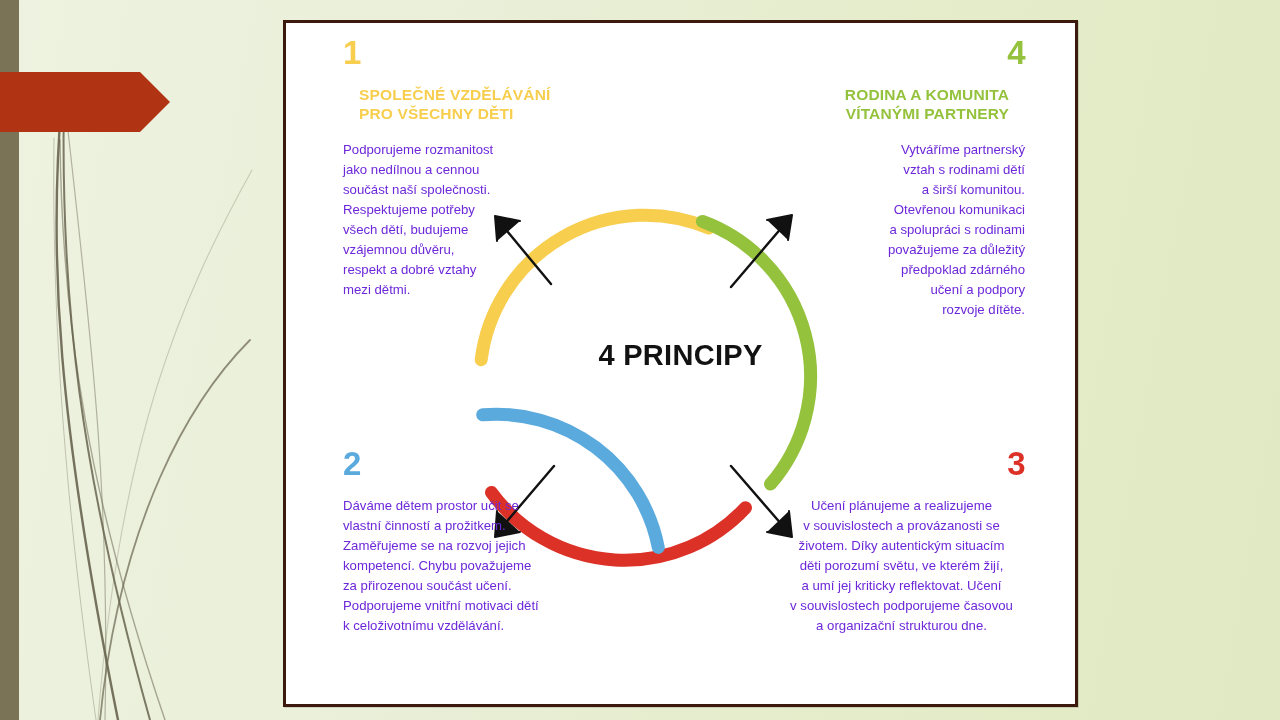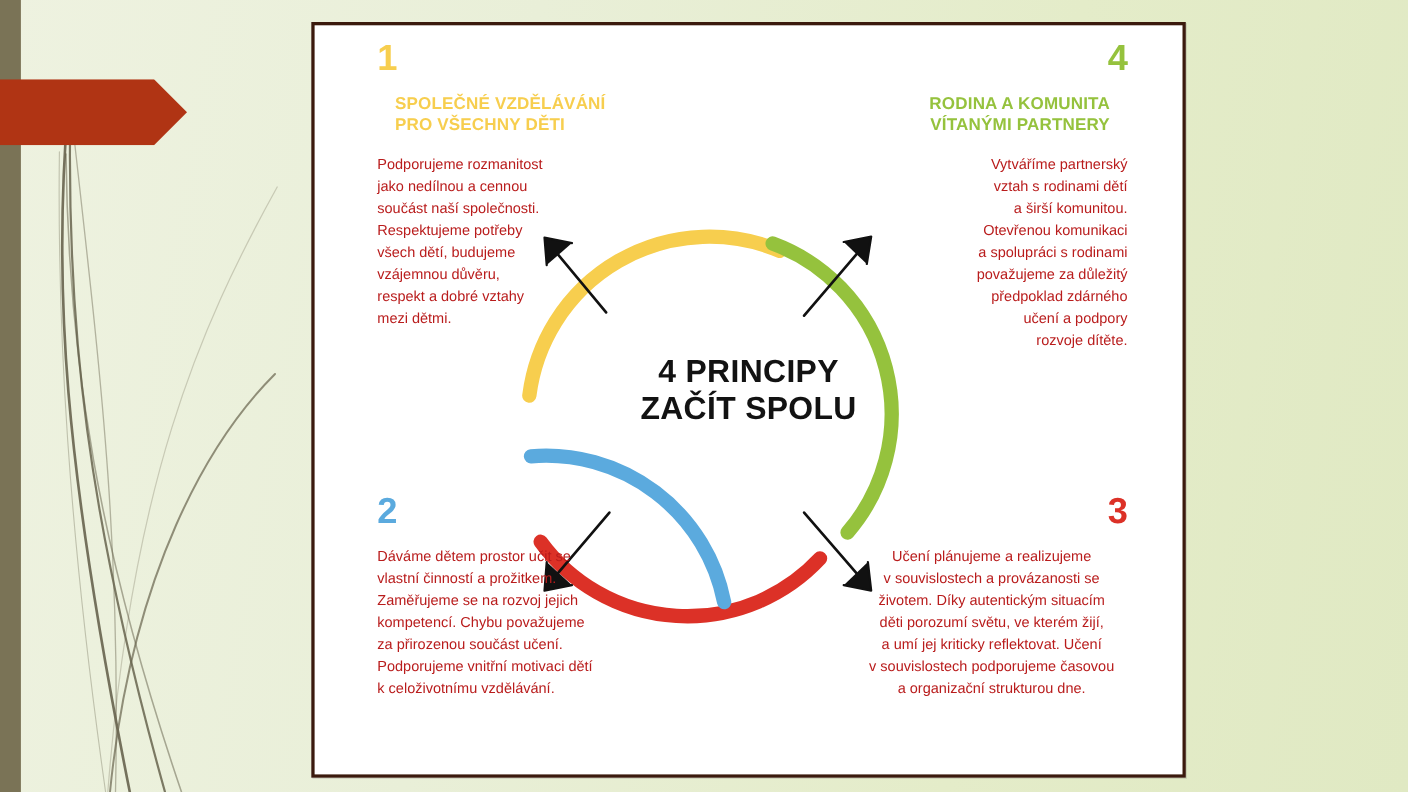--- a/index.html
+++ b/index.html
@@ -67,21 +67,21 @@
     font-weight: bold;
     line-height: 1.25;
     letter-spacing: 0.15px;
     margin: 16px;
     text-transform: uppercase;
     white-space: pre-line;
   }
   .quad-body {
     font-size: 13.2px;
     line-height: 1.52;
-    color: #b91c1c;
+    color: #6d28d9;
     margin: 16px 0 0 0;
     white-space: pre-line;
   }
   
   #quad-1 { left: 57px; top: 13px;  width: 230px; text-align: left; }
   #quad-4 { left: 512px; top: 13px; width: 227px; text-align: right; }
   #quad-2 { left: 57px; top: 424px; width: 245px; text-align: left; }
   #quad-3 { left: 492px; top: 424px; width: 247px; text-align: right; }
 
   #quad-1 .quad-num, #quad-1 .quad-head { color: #f7ce4e; }
@@ -226,16 +226,15 @@
 a umí jej kriticky reflektovat. Učení
 v souvislostech podporujeme časovou
 a organizační strukturou dne.</div>
       </div>
 
     </div>
   </div>
 
   <div id="center-title">
     <div class="center-line">4 PRINCIPY</div>
-    <div class="center-line">ZAČÍT SPOLU</div>
   </div>
 
 </div>
 
 </body></html>

